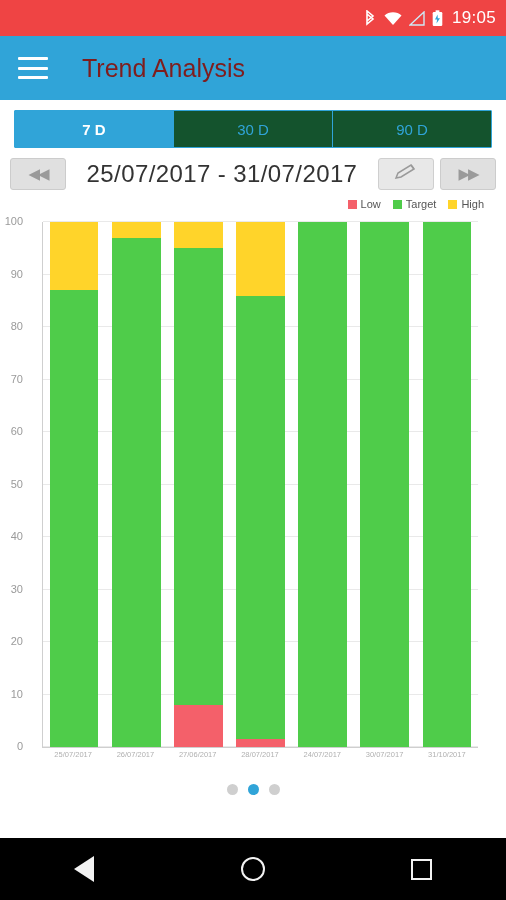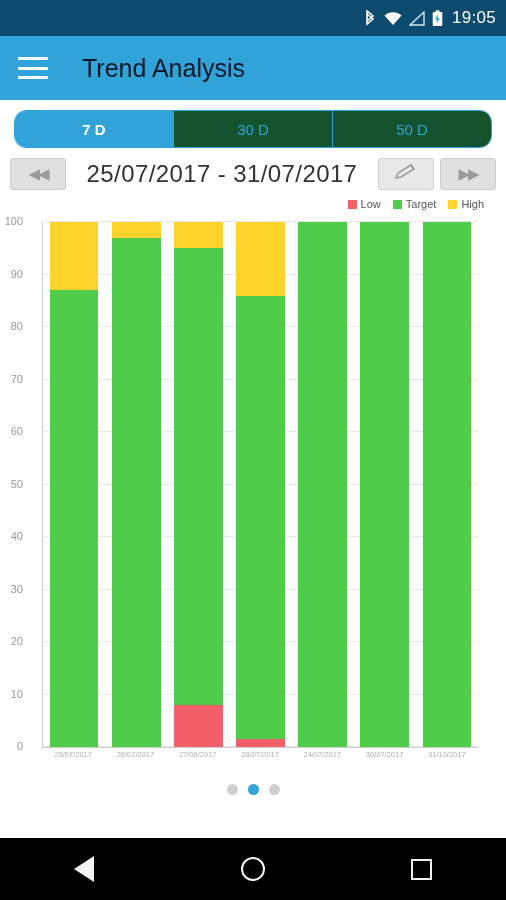--- a/index.html
+++ b/index.html
@@ -6,40 +6,40 @@
   html, body {
     width: 506px; height: 900px;
     font-family: "Liberation Sans", sans-serif;
     background: #ffffff;
     overflow: hidden;
   }
   .screen { width: 506px; height: 900px; position: relative; background: #fff; }
 
   
   .statusbar {
-    height: 36px; background: #0c4a6e; color: #fff;
+    height: 36px; background: #ef4444; color: #fff;
     display: flex; align-items: center; justify-content: flex-end;
     padding: 0 10px; gap: 7px;
   }
   .statusbar .sicon { display: inline-flex; align-items: center; }
   .statusbar .clock { font-size: 17px; font-weight: 400; letter-spacing: .3px; margin-left: 2px;}
 
   
   .appbar {
-    height: 64px; background: #30a4d8; color: #0f172a;
+    height: 64px; background: #30a4d8; color: #7f1d1d;
     display: flex; align-items: center; padding: 0 18px;
   }
   .hamburger { width: 30px; height: 22px; display: flex; flex-direction: column; justify-content: space-between; cursor: pointer;}
   .hamburger span { display: block; height: 3px; background: #fff; border-radius: 1px; }
   .appbar .title { font-size: 25px; margin-left: 34px; font-weight: 400; }
 
   
   .segment-wrap { padding: 10px 14px 6px 14px; background: #fff; }
   .segment {
-    display: flex; border: 1px solid #30a4d8; border-radius: 12px; overflow: hidden;
+    display: flex; border: 1px solid #30a4d8; border-radius: 1px; overflow: hidden;
     height: 38px;
   }
   .segment .seg {
     flex: 1; display: flex; align-items: center; justify-content: center;
     font-size: 15px; color: #30a4d8; background: #14532d; cursor: pointer;
     border-right: 1px solid #30a4d8;
   }
   .segment .seg:last-child { border-right: none; }
   .segment .seg.active { background: #30a4d8; color: #fff; font-weight: bold; }
 
@@ -148,21 +148,21 @@
         <span></span>
         <span></span>
     </div>
     <div class="title">Trend Analysis</div>
   </div>
 
   <div class="segment-wrap">
     <div class="segment">
       <div class="seg active">7 D</div>
       <div class="seg">30 D</div>
-      <div class="seg">50 D</div>
+      <div class="seg">90 D</div>
     </div>
   </div>
 
   <div class="datenav">
     <div class="navbtn">◀◀</div>
     <div class="daterange">25/07/2017 - 31/07/2017</div>
     <div class="editbtn">
       <span>
         <svg width="26" height="20" viewBox="0 0 26 20">
             <path d="M3 16 L5 11 L18 3 L21 7 L8 15 Z" fill="none" stroke="#9a9a9a" stroke-width="1.5"></path>

